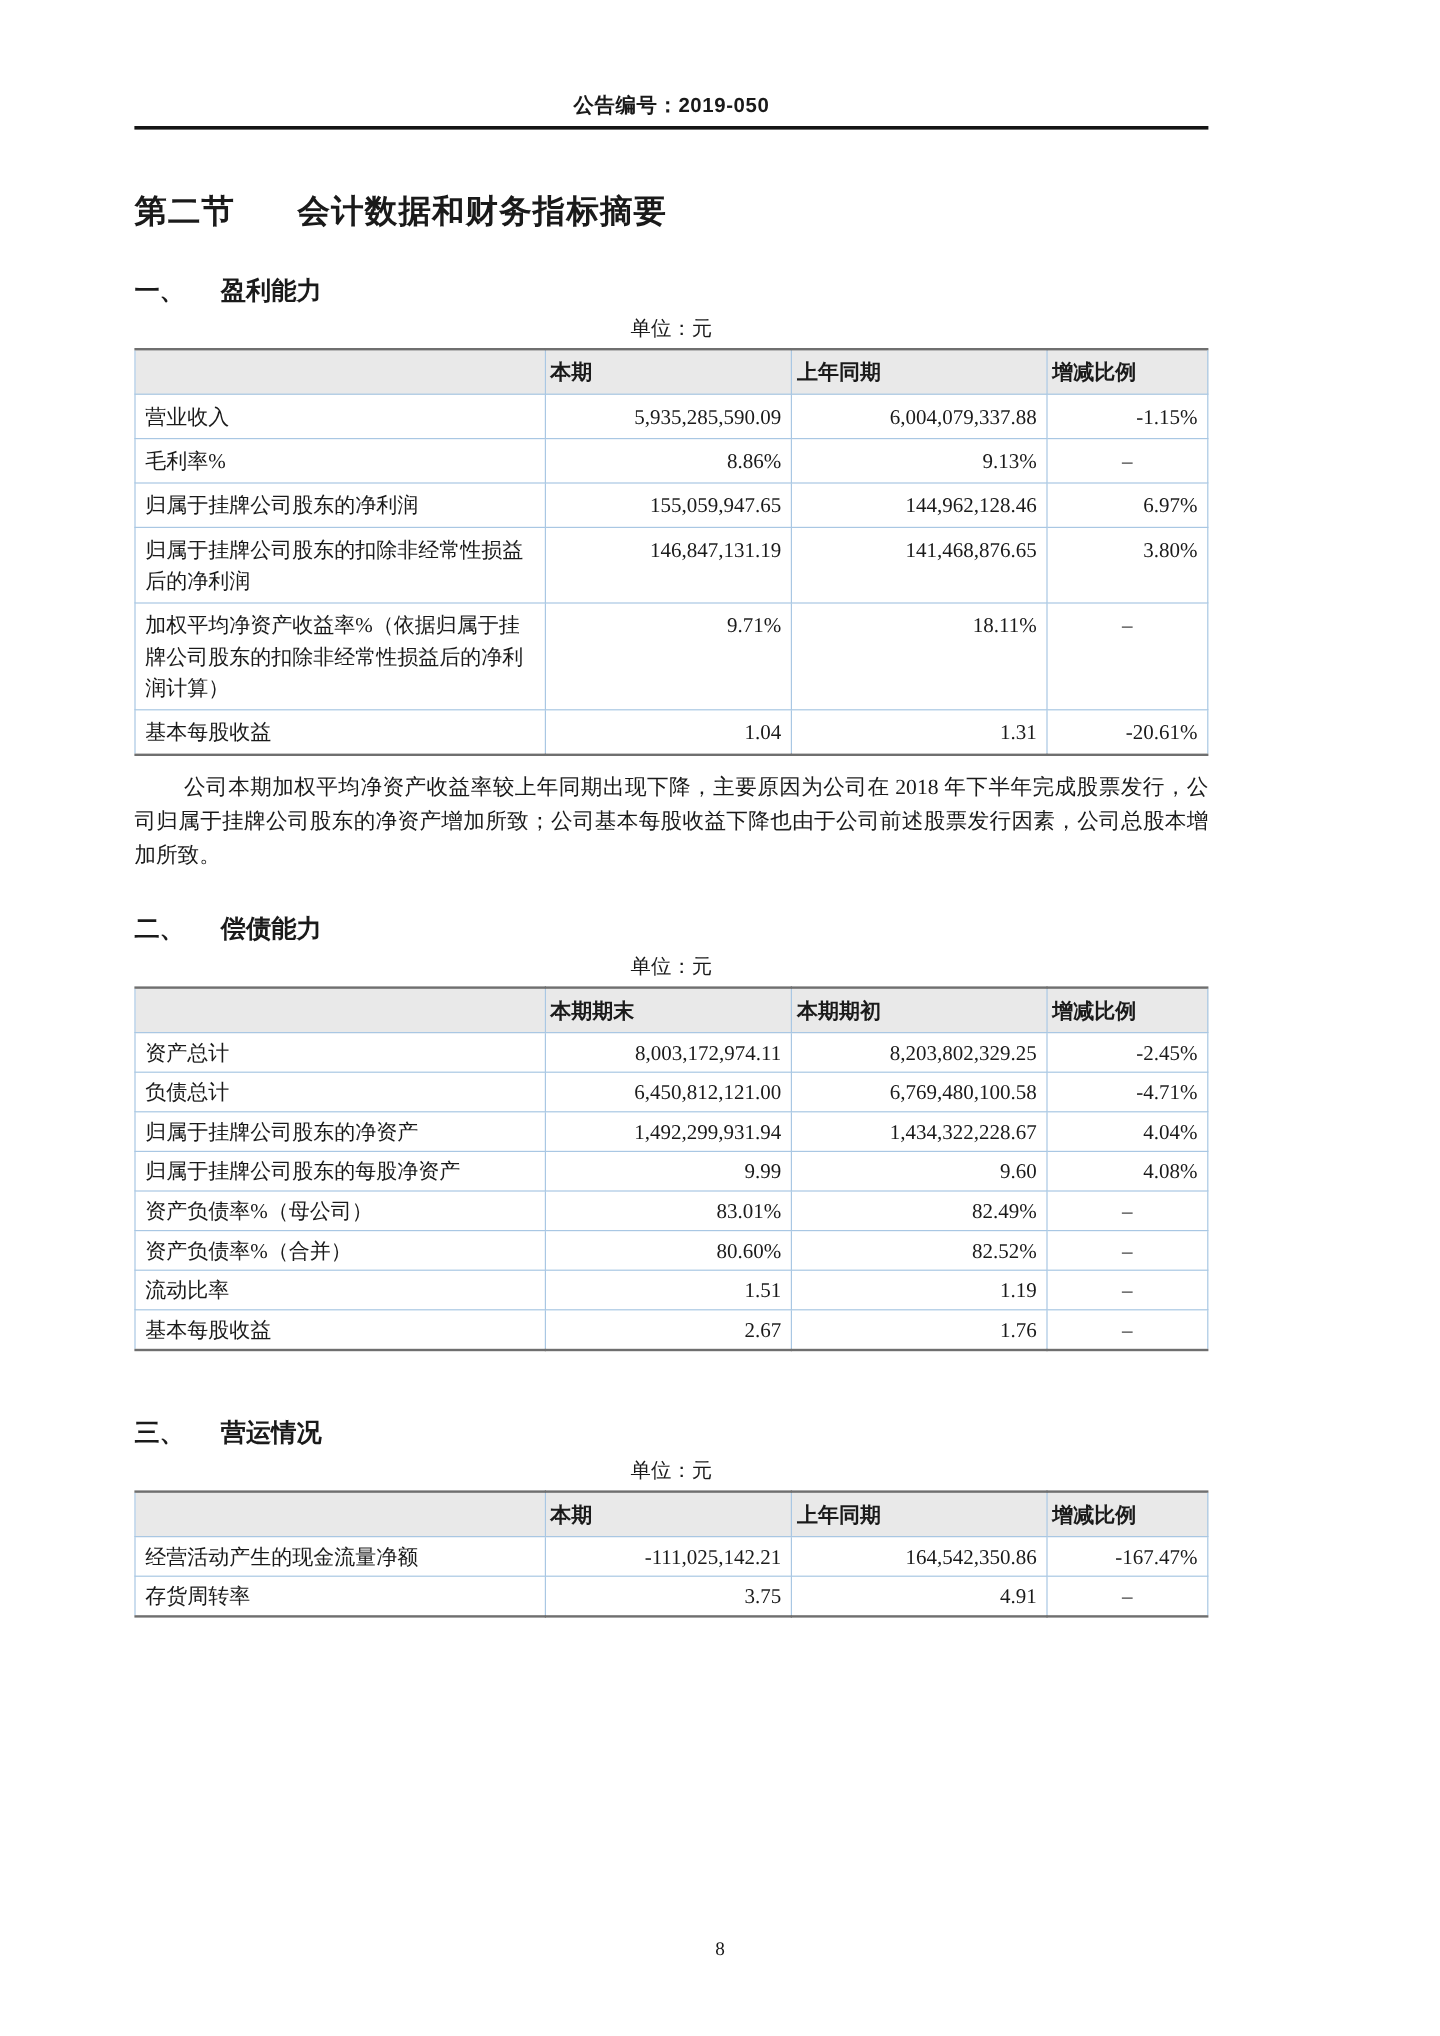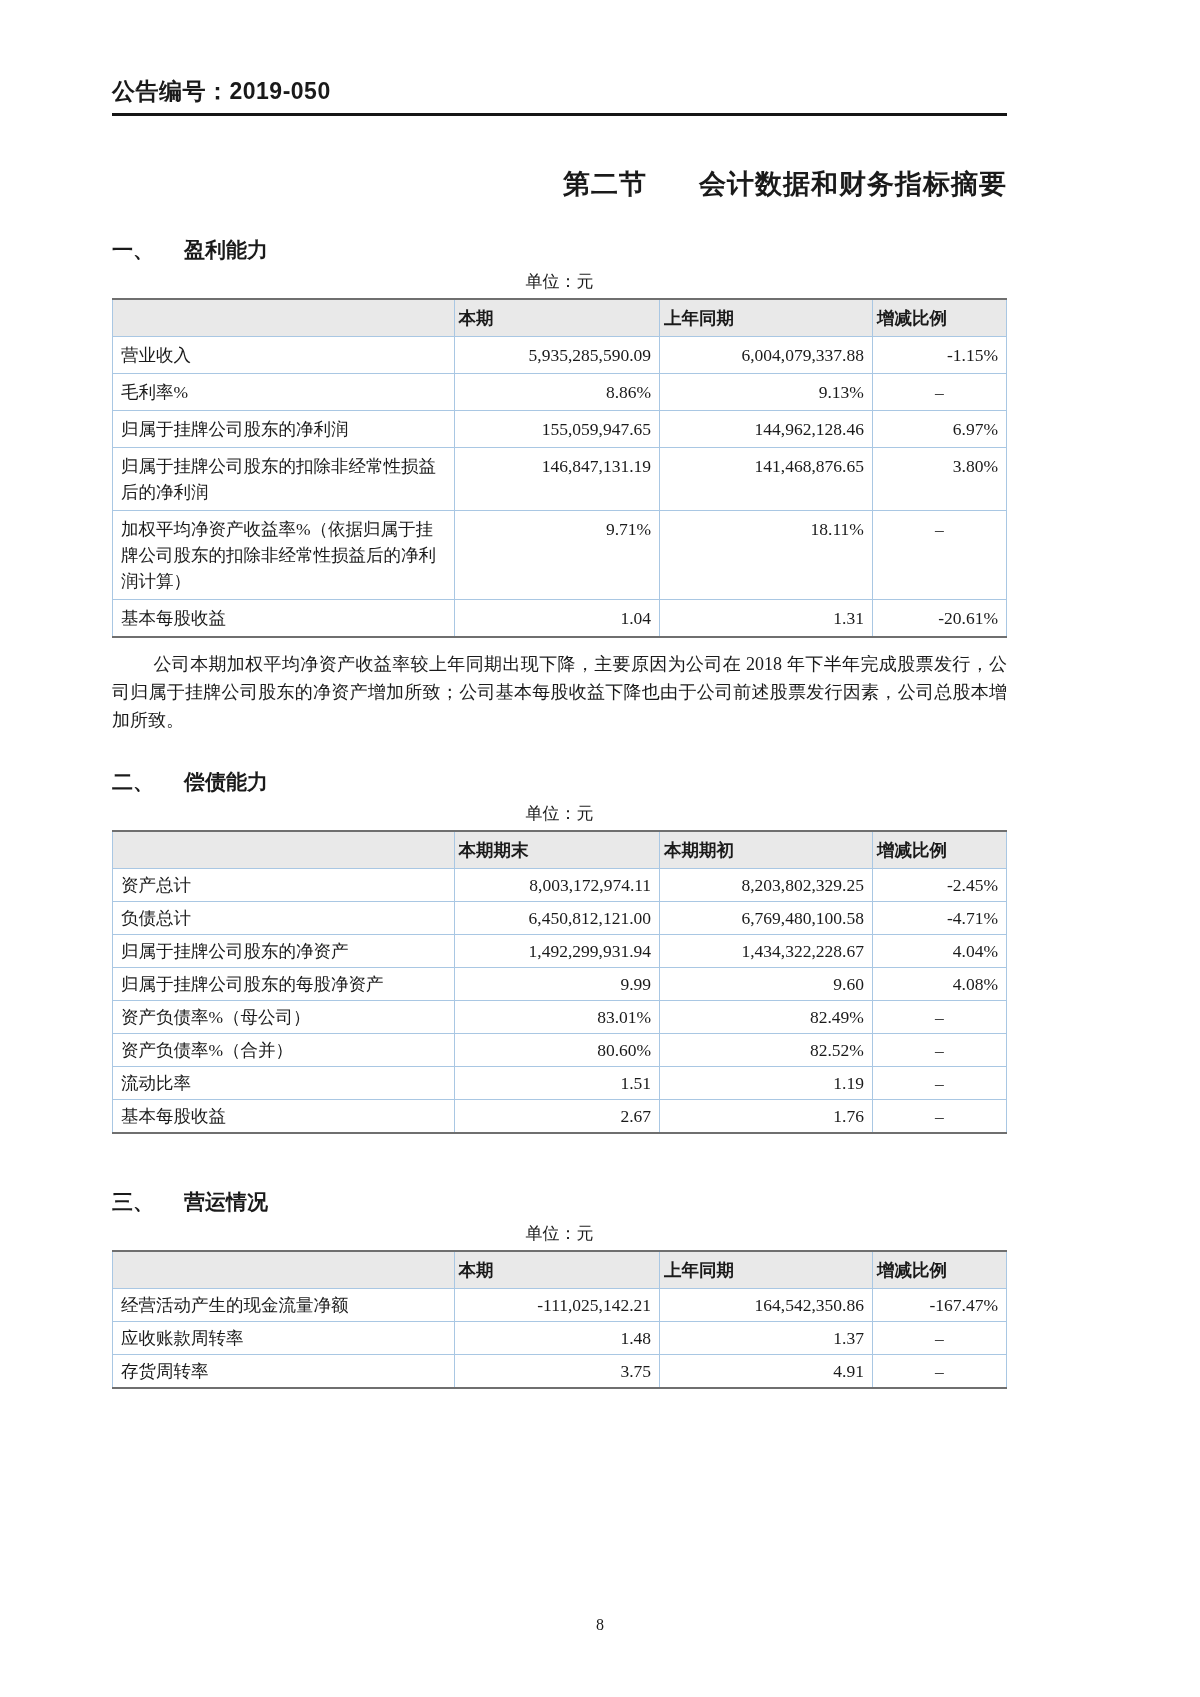--- a/index.html
+++ b/index.html
@@ -12,28 +12,28 @@
   *{margin:0;padding:0;box-sizing:border-box;}
   html,body{background:#ffffff;}
   body{
     width:1200px;height:1697px;position:relative;overflow:hidden;
     font-family:"Liberation Serif","DejaVu Serif",serif;
     color:var(--text);
   }
   .content{margin-left:112px;width:895px;padding-top:76px;}
 
   .announce{
-    text-align:left;
-    font-family:"Liberation Sans","DejaVu Sans",sans-serif;
-    font-size:23px;font-weight:600;letter-spacing:.5px;
+    text-align:center;
+    font-family:"Liberation Sans","DejaVu Sans",sans-serif;
+    font-size:17px;font-weight:600;letter-spacing:.5px;
   }
   .hr{height:3px;background:var(--rule);margin-top:6px;}
 
   .title{
-    margin-top:50px;text-align:right;
+    margin-top:50px;text-align:left;
     font-family:"Liberation Sans","DejaVu Sans",sans-serif;
     font-size:27px;font-weight:bold;letter-spacing:1px;
   }
   .title .gap{display:inline-block;width:52px;}
 
   .sec-head{
     margin-top:34px;
     font-family:"Liberation Sans","DejaVu Sans",sans-serif;
     font-size:21px;font-weight:bold;
   }
@@ -243,26 +243,20 @@
             </tr>
           </thead>
         <tbody>
             <tr>
               <td class="cell-label">经营活动产生的现金流量净额</td>
               <td class="cell-num">-111,025,142.21</td>
               <td class="cell-num">164,542,350.86</td>
               <td class="cell-num">-167.47%</td>
             </tr>
             <tr>
-              <td class="cell-label">应收账款周转率</td>
-              <td class="cell-num">1.48</td>
-              <td class="cell-num">1.37</td>
-              <td class="cell-dash">–</td>
-            </tr>
-            <tr>
               <td class="cell-label">存货周转率</td>
               <td class="cell-num">3.75</td>
               <td class="cell-num">4.91</td>
               <td class="cell-dash">–</td>
             </tr>
           </tbody>
       </table>
     </section>
 
   </div>

